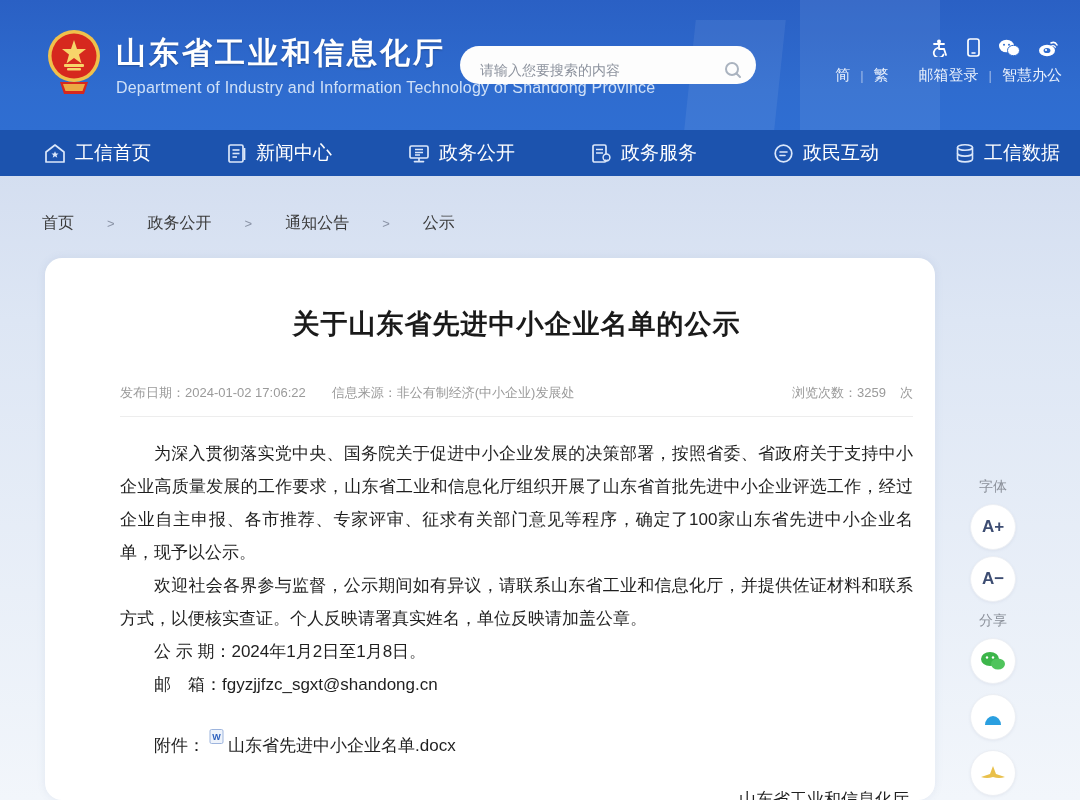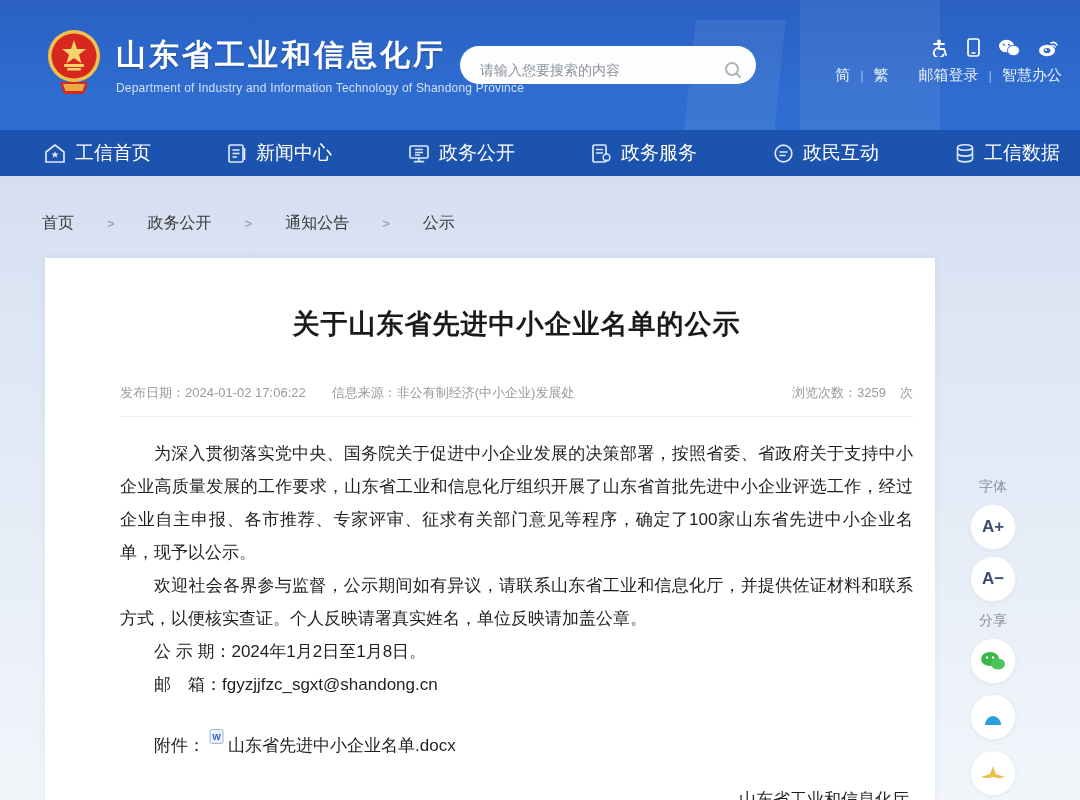--- a/index.html
+++ b/index.html
@@ -11,21 +11,21 @@
   
   .header { position:absolute; left:0; top:0; width:1080px; height:130px;
     background:linear-gradient(180deg,#2a60c4 0%,#2f6ccf 70%,#2f6ed2 100%); overflow:hidden; }
   .header .wm { position:absolute; opacity:.07; background:#fff; }
   .wm1 { left:690px; top:20px; width:90px; height:110px; transform:skewX(-6deg); }
   .wm2 { left:800px; top:0; width:140px; height:130px; opacity:.05; }
   .brand { position:absolute; left:46px; top:28px; display:flex; align-items:center; }
   .emblem { width:56px; height:74px; margin-right:14px; }
   .brand-text .cn { color:#fff; font-size:30px; font-weight:bold; letter-spacing:3px;
     text-shadow:0 1px 2px rgba(0,0,0,.25); }
-  .brand-text .en { color:#cfe0f7; font-size:12px; margin-top:5px; letter-spacing:.2px; }
+  .brand-text .en { color:#cfe0f7; font-size:16px; margin-top:5px; letter-spacing:.2px; }
   .search { position:absolute; left:460px; top:46px; width:296px; height:38px;
     background:#fdfdfd; border-radius:19px; display:flex; align-items:center; padding:9px 14px 0 20px; }
   .search input { flex:1; border:none; outline:none; background:transparent;
     font-size:14px; color:#333; font-family:inherit; }
   .search input::placeholder { color:#8d939e; }
   .search .mag { width:18px; height:18px; flex:0 0 auto; }
   .top-icons { position:absolute; right:22px; top:38px; display:flex; gap:18px; align-items:center; }
   .top-icons svg { display:block; }
   .quick-links { position:absolute; right:18px; top:66px; display:flex; align-items:center;
     gap:10px; color:#eaf1fc; font-size:15px; white-space:nowrap; }
@@ -40,21 +40,21 @@
   .nav-item svg { display:block; }
 
   
   .breadcrumb { position:absolute; left:42px; top:213px; display:flex; align-items:center;
     gap:33px; font-size:16px; color:#3a3a3a; }
   .breadcrumb .bc-sep { color:#8a93a6; font-size:13px; }
   .breadcrumb span[data-interactable="true"] { cursor:pointer; }
 
   
   .card { position:absolute; left:45px; top:258px; width:890px; height:542px;
-    background:#ffffff; box-shadow:0 0 8px rgba(90,110,160,.10); padding:0 22px 0 75px; }
+    background:#ffffff; box-shadow:0 0 8px rgba(90,110,160,.10); padding:0 22px 0 75px;border-radius:17px; }
   .art-title { margin-top:48px; text-align:center; font-size:27px; font-weight:bold;
     color:#1a1a1a; letter-spacing:1px; }
   .meta { margin-top:42px; display:flex; align-items:baseline; font-size:13px; color:#9a9a9a;
     padding-bottom:14px; border-bottom:1px solid #ededed; }
   .meta .m-gap { width:26px; }
   .meta .m-right { margin-left:auto;text-align:right; }
   .meta .m-views-unit { margin-left:14px; }
   .body-text { margin-top:20px; font-size:17px; color:#1f1f1f; line-height:33px; }
   .body-text p.para { text-indent:2em; text-align:justify; }
   .field { text-indent:2em; margin-top:0; }

